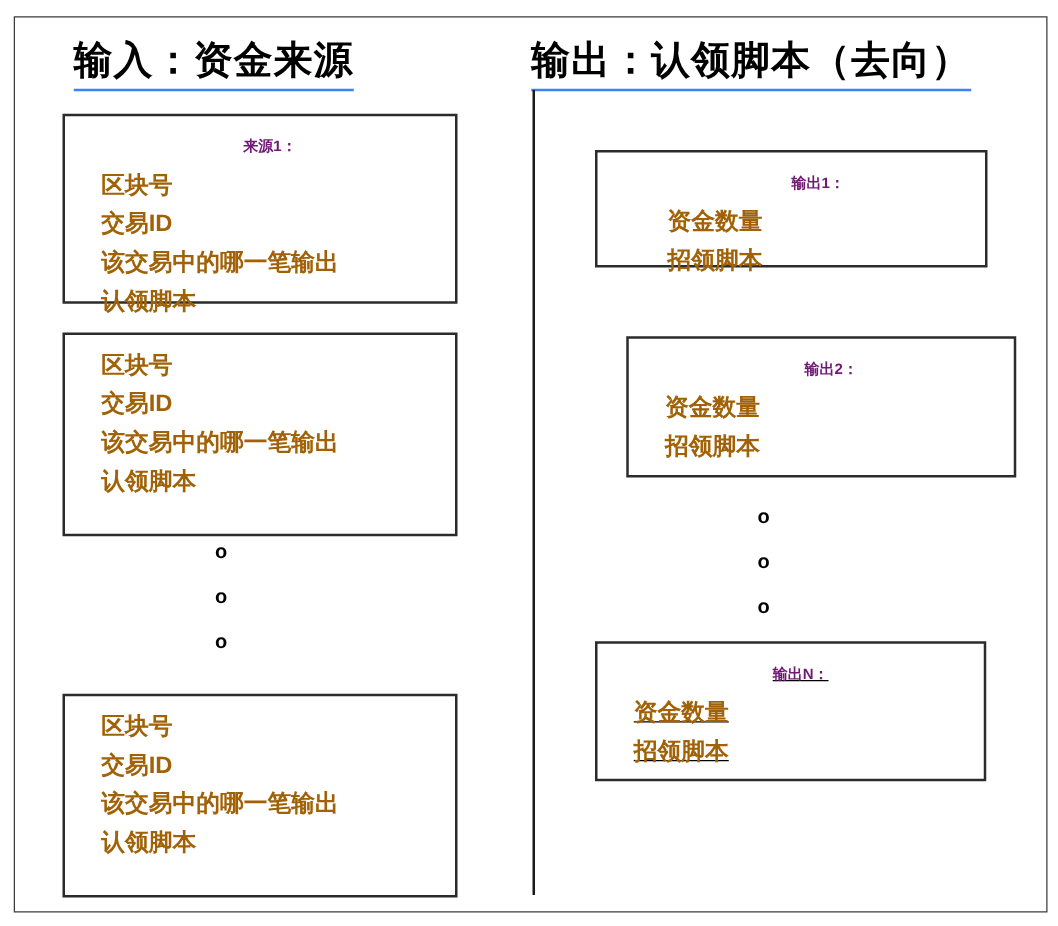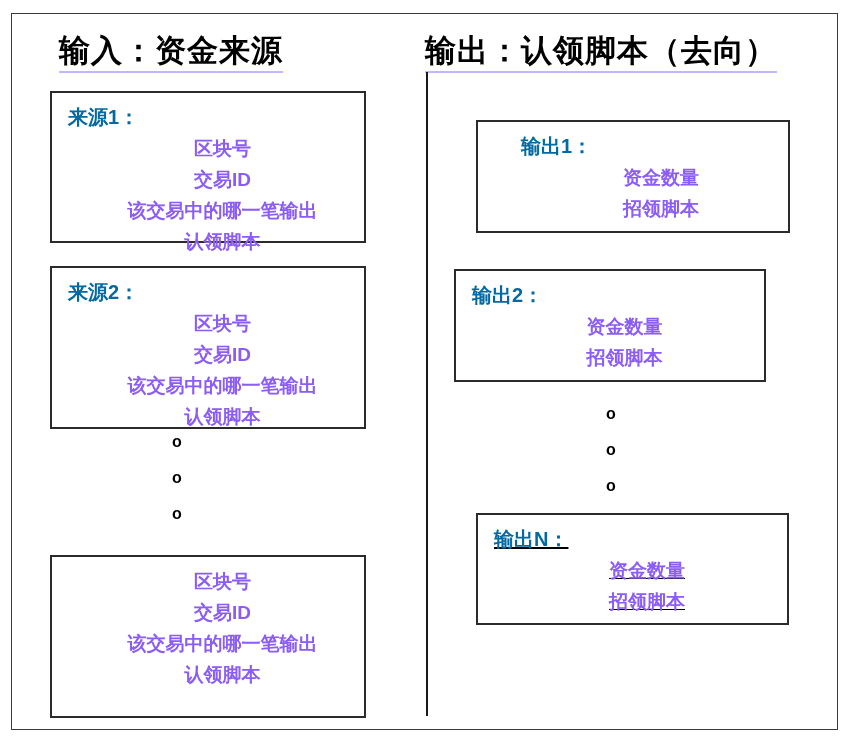--- a/index.html
+++ b/index.html
@@ -37,28 +37,28 @@
     left: 414px;
     top: 58px;
     width: 2px;
     height: 644px;
     background: #1a1a1a;
   }
 
   
   .col-title {
     position: absolute;
-    font-family: Liberation Sans, sans-serif;
+    font-family: Liberation Mono, monospace;
     font-weight: 700;
     font-size: 31px;
     line-height: 36px;
     color: #000000;
     white-space: nowrap;
     letter-spacing: 1px;
-    border-bottom: 2px solid #c4b5fd;
+    border-bottom: 2px solid #3b82f6;
     padding-bottom: 2px;
   }
   #title-input {
     left: 47px;
     top: 19px;
   }
   #title-output {
     left: 413px;
     top: 19px;
   }
@@ -67,44 +67,44 @@
   .card {
     position: absolute;
     box-sizing: border-box;
     border: 2px solid #2b2b2b;
     background: #ffffff;
     padding: 9px 0 0 16px;
   }
   .card-title {
     font-family: "Liberation Sans", "DejaVu Sans", sans-serif;
     font-weight: 700;
-    font-size: 20px;
+    font-size: 12px;
     line-height: 31px;
-    color: #0369a1;
+    color: #701a75;
     white-space: nowrap;
+    text-align: center;
   }
   .card-item {
     font-family: "Liberation Sans", "DejaVu Sans", sans-serif;
     font-weight: 700;
     font-size: 19px;
     line-height: 31px;
-    color: #8b5cf6;
+    color: #a16207;
     white-space: nowrap;
     padding-left: 13px;
-    text-align: center;
   }
 
   
   #src-card-0 { left: 38px; top: 77px;  width: 316px; height: 152px; }
   #src-card-1 { left: 38px; top: 252px; width: 316px; height: 163px; }
   #src-card-2 { left: 38px; top: 541px; width: 316px; height: 163px; }
 
   
-  #out-card-0 { left: 464px; top: 106px; width: 314px; height: 113px; padding-left: 43px; }
-  #out-card-1 { left: 442px; top: 255px; width: 312px; height: 113px; }
+  #out-card-0 { left: 464px; top: 106px; width: 314px; height: 94px; padding-left: 43px; }
+  #out-card-1 { left: 489px; top: 255px; width: 312px; height: 113px; }
   #out-card-2 { left: 464px; top: 499px; width: 313px; height: 112px; text-decoration: underline; }
 
   
   .ellipsis {
     position: absolute;
     display: flex;
     flex-direction: column;
     align-items: center;
   }
   .ellipsis .dot {
@@ -132,21 +132,20 @@
 
     <div class="card" id="src-card-0">
       <div class="card-title">来源1：</div>
       <div class="card-item">区块号</div>
       <div class="card-item">交易ID</div>
       <div class="card-item">该交易中的哪一笔输出</div>
       <div class="card-item">认领脚本</div>
     </div>
 
     <div class="card" id="src-card-1">
-      <div class="card-title">来源2：</div>
       <div class="card-item">区块号</div>
       <div class="card-item">交易ID</div>
       <div class="card-item">该交易中的哪一笔输出</div>
       <div class="card-item">认领脚本</div>
     </div>
 
     <div class="ellipsis" id="src-ellipsis">
       <span class="dot">o</span>
       <span class="dot">o</span>
       <span class="dot">o</span>

